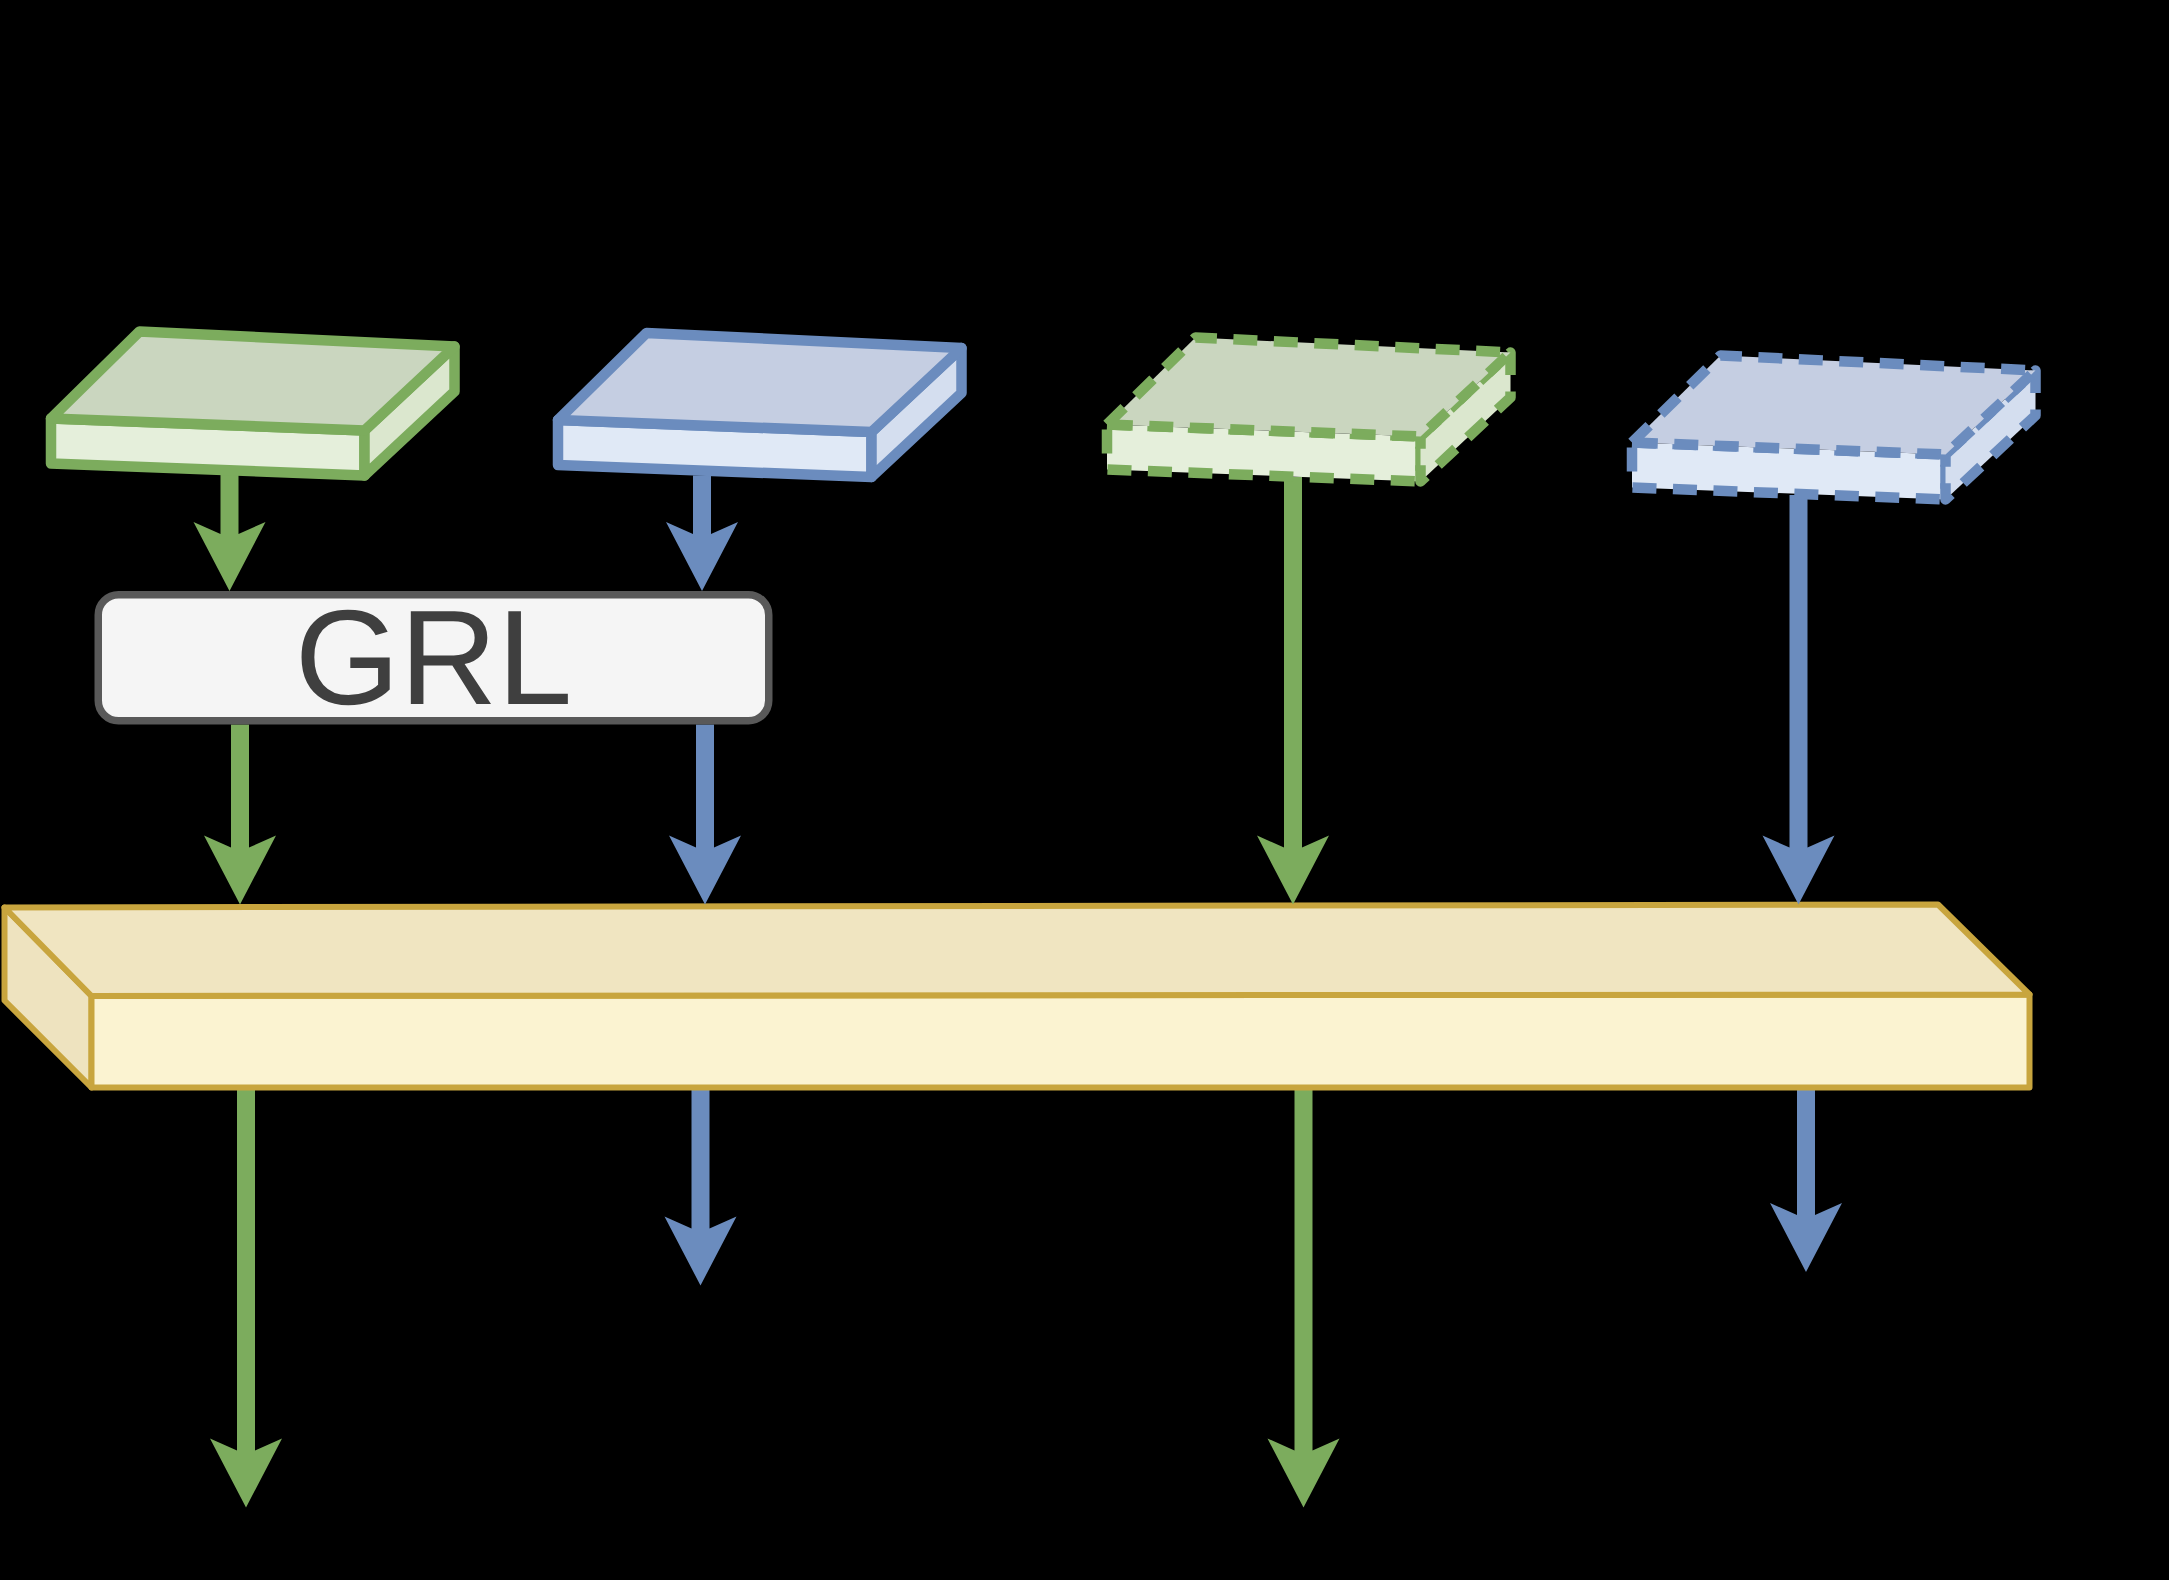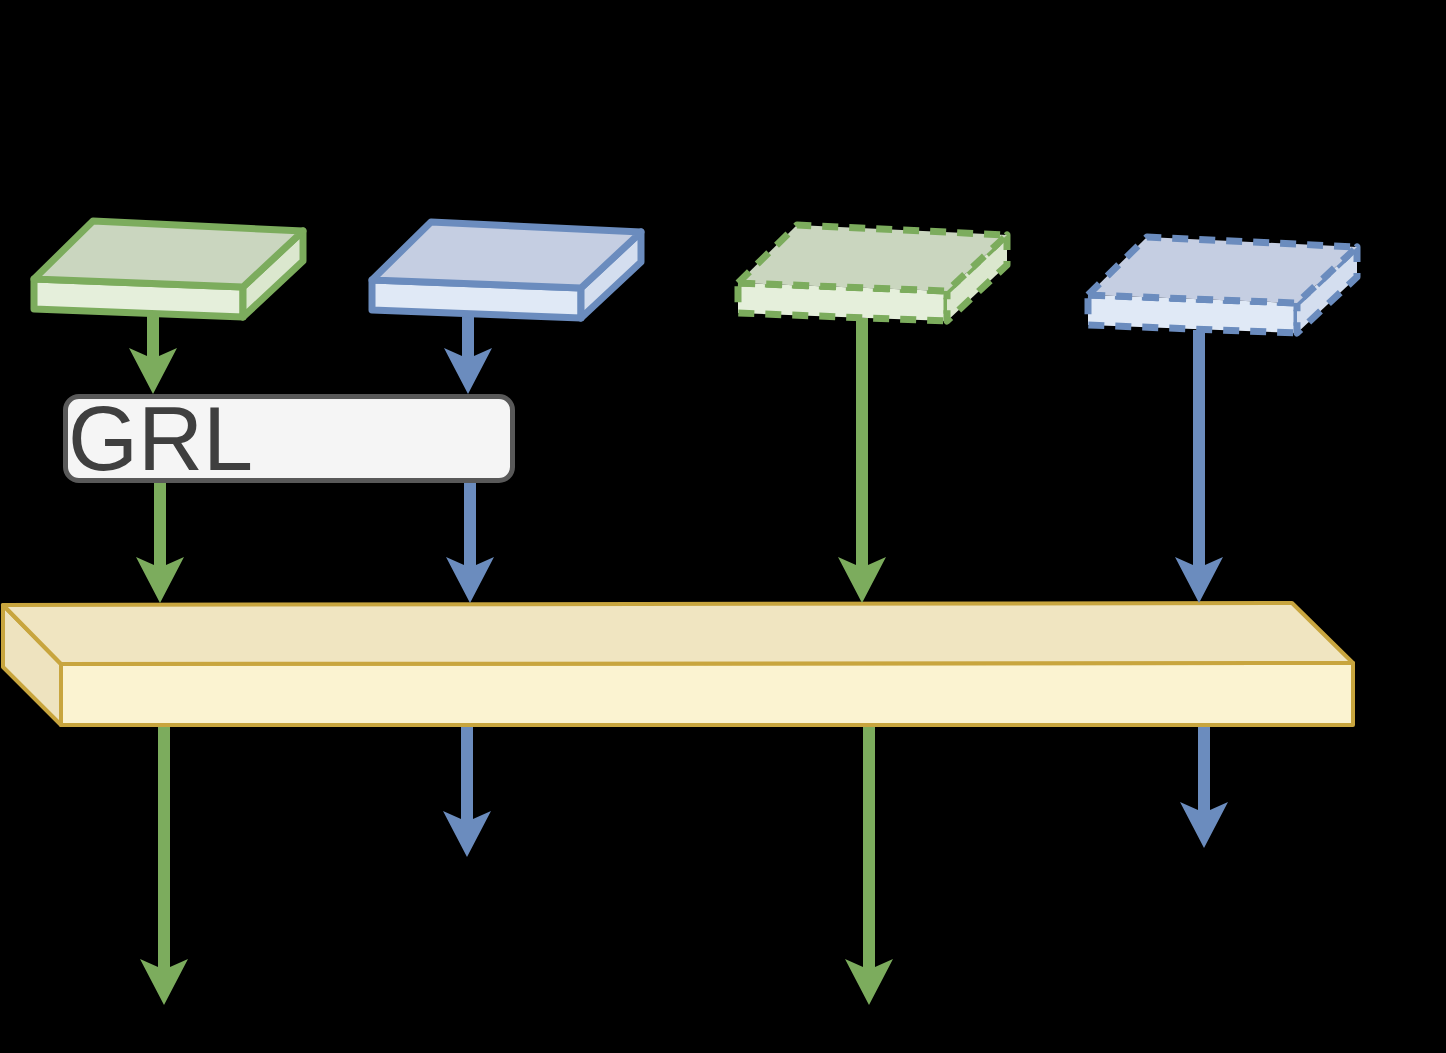--- a/index.html
+++ b/index.html
@@ -34,21 +34,21 @@
   .bar .side{fill:var(--bar-side);}
 
   .arrow{stroke:none;}
   .arrow.green{fill:var(--green);}
   .arrow.blue{fill:var(--blue);}
 
   .grl-box{
     position:absolute;left:63px;top:394px;width:452px;height:89px;
     box-sizing:border-box;border:5px solid var(--grl-border);border-radius:16px;
     background:var(--grl-bg);
-    display:flex;align-items:center;justify-content:flex-start;
+    display:flex;align-items:center;justify-content:center;
   }
   .grl-box span{
     font-size:90px;line-height:1;color:var(--grl-text);
     font-family:"Liberation Sans", sans-serif;
   }
 </style>
 </head>
 <body>
 
 <div class="stage">

